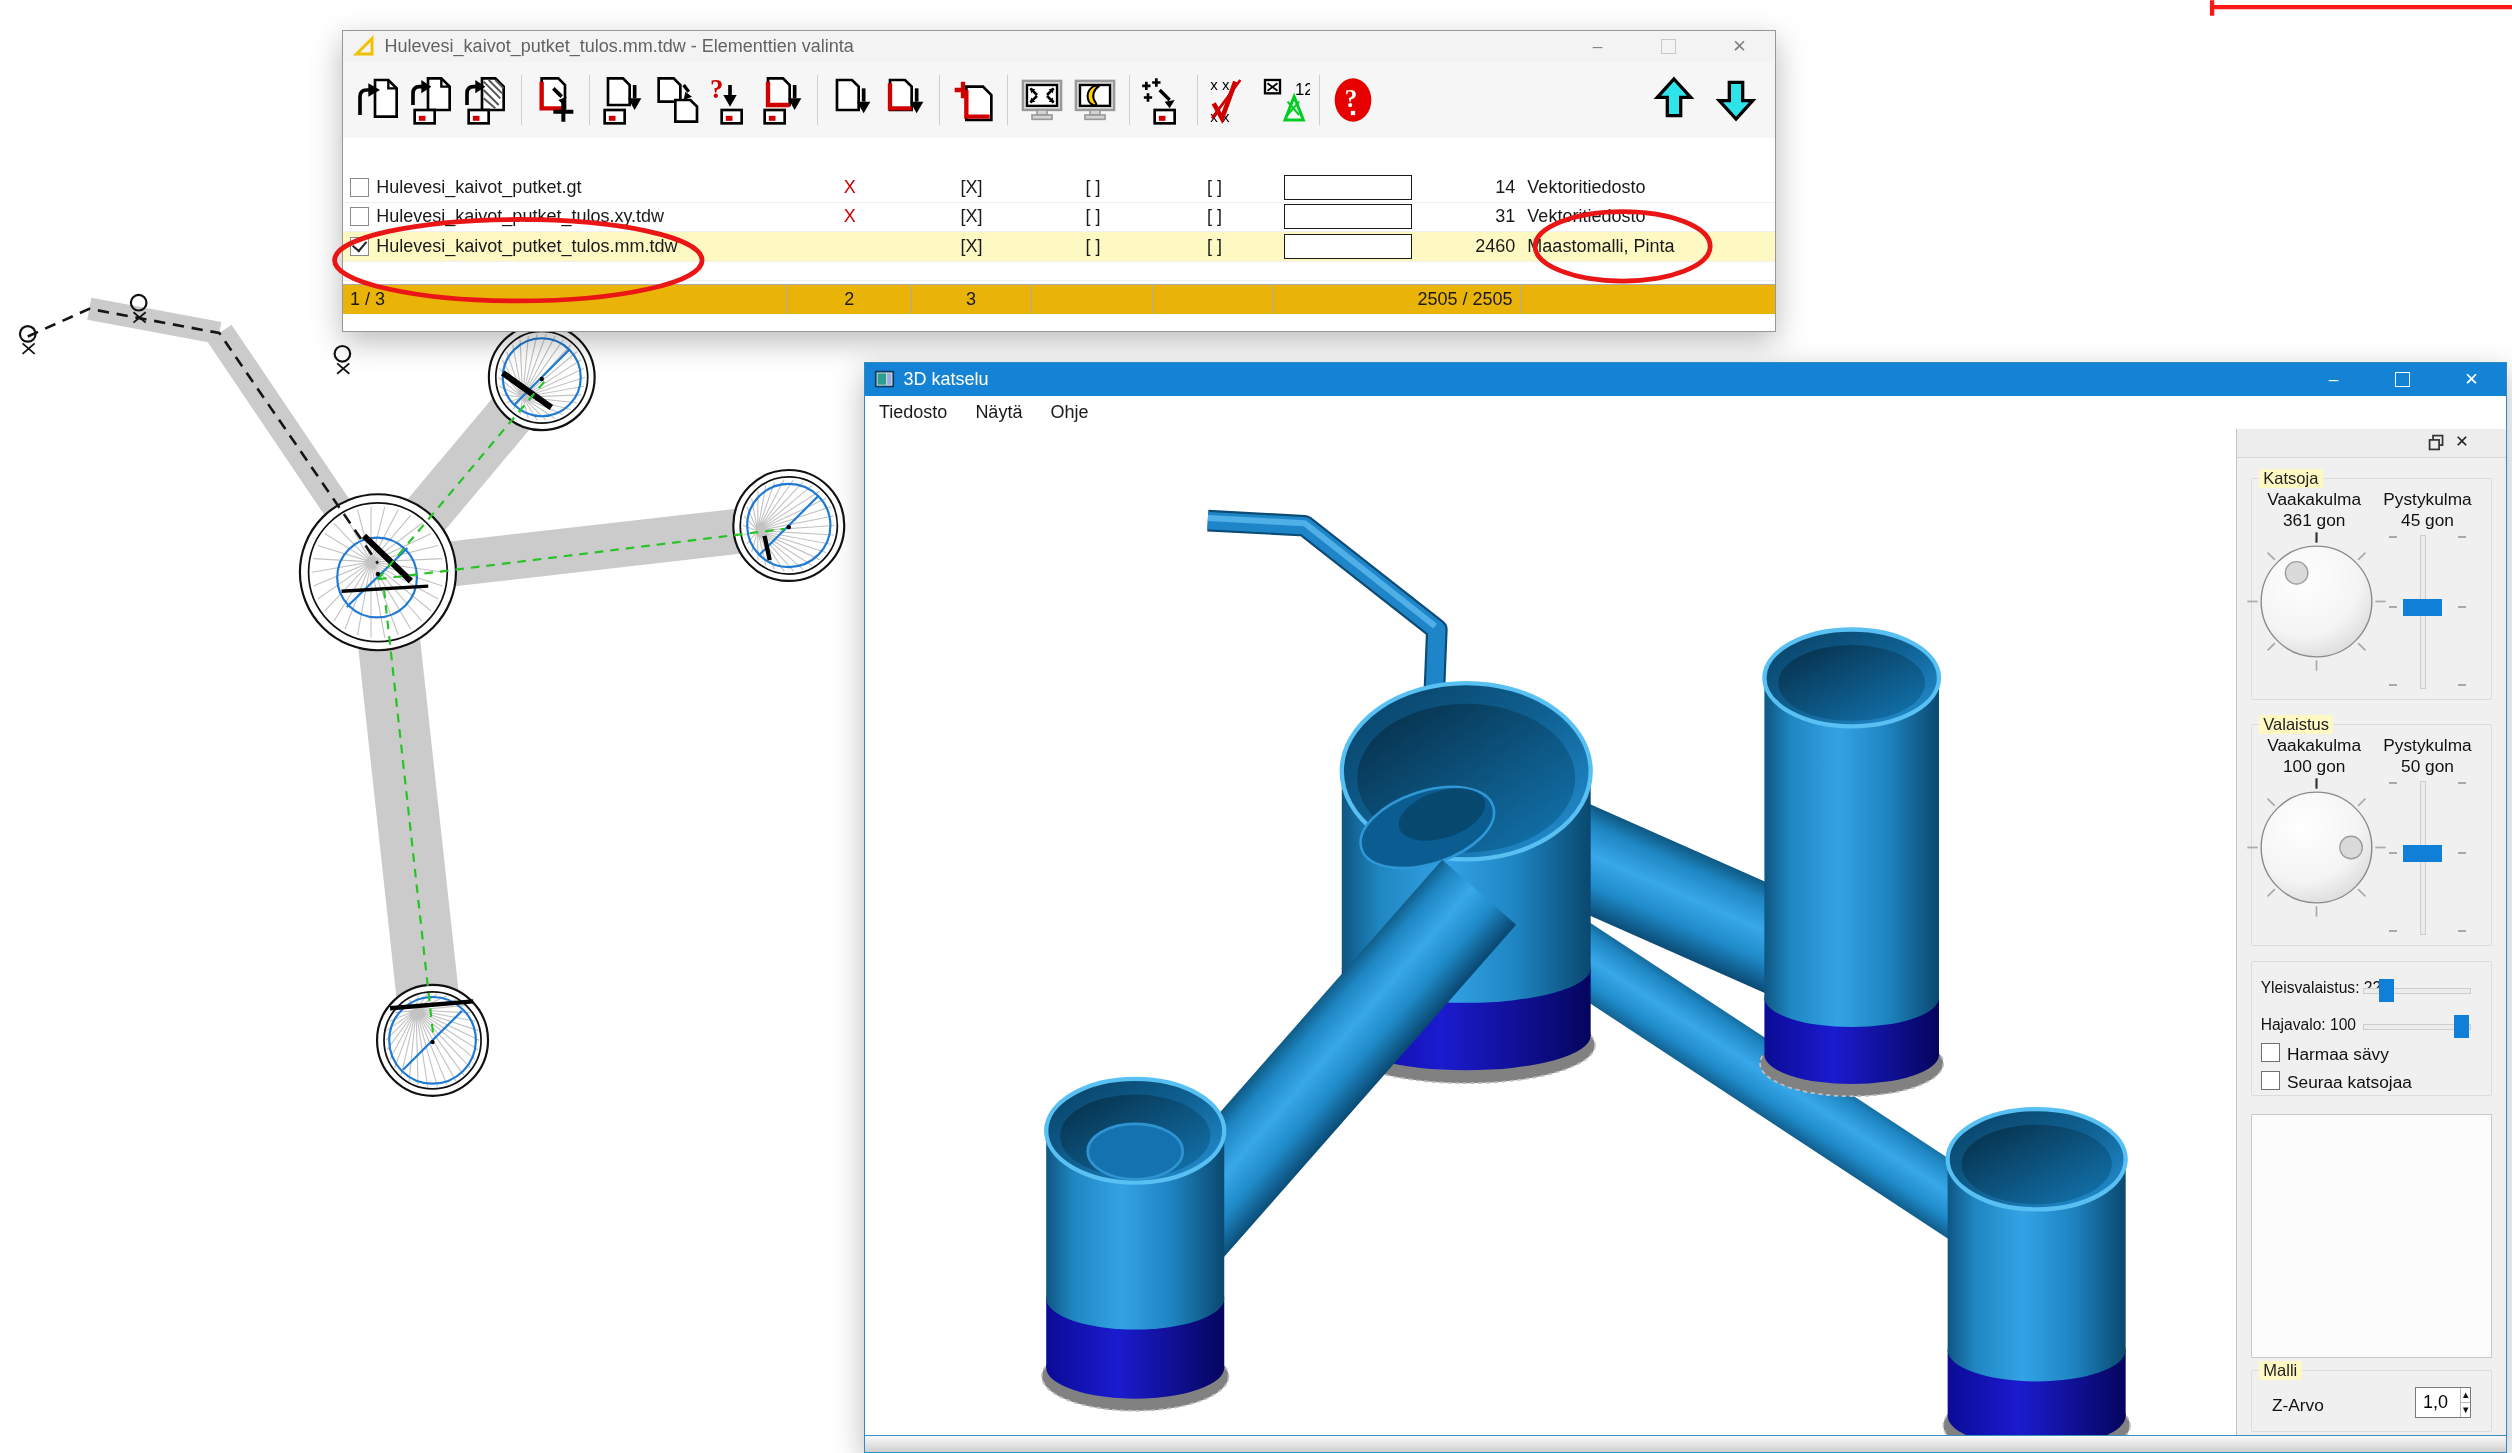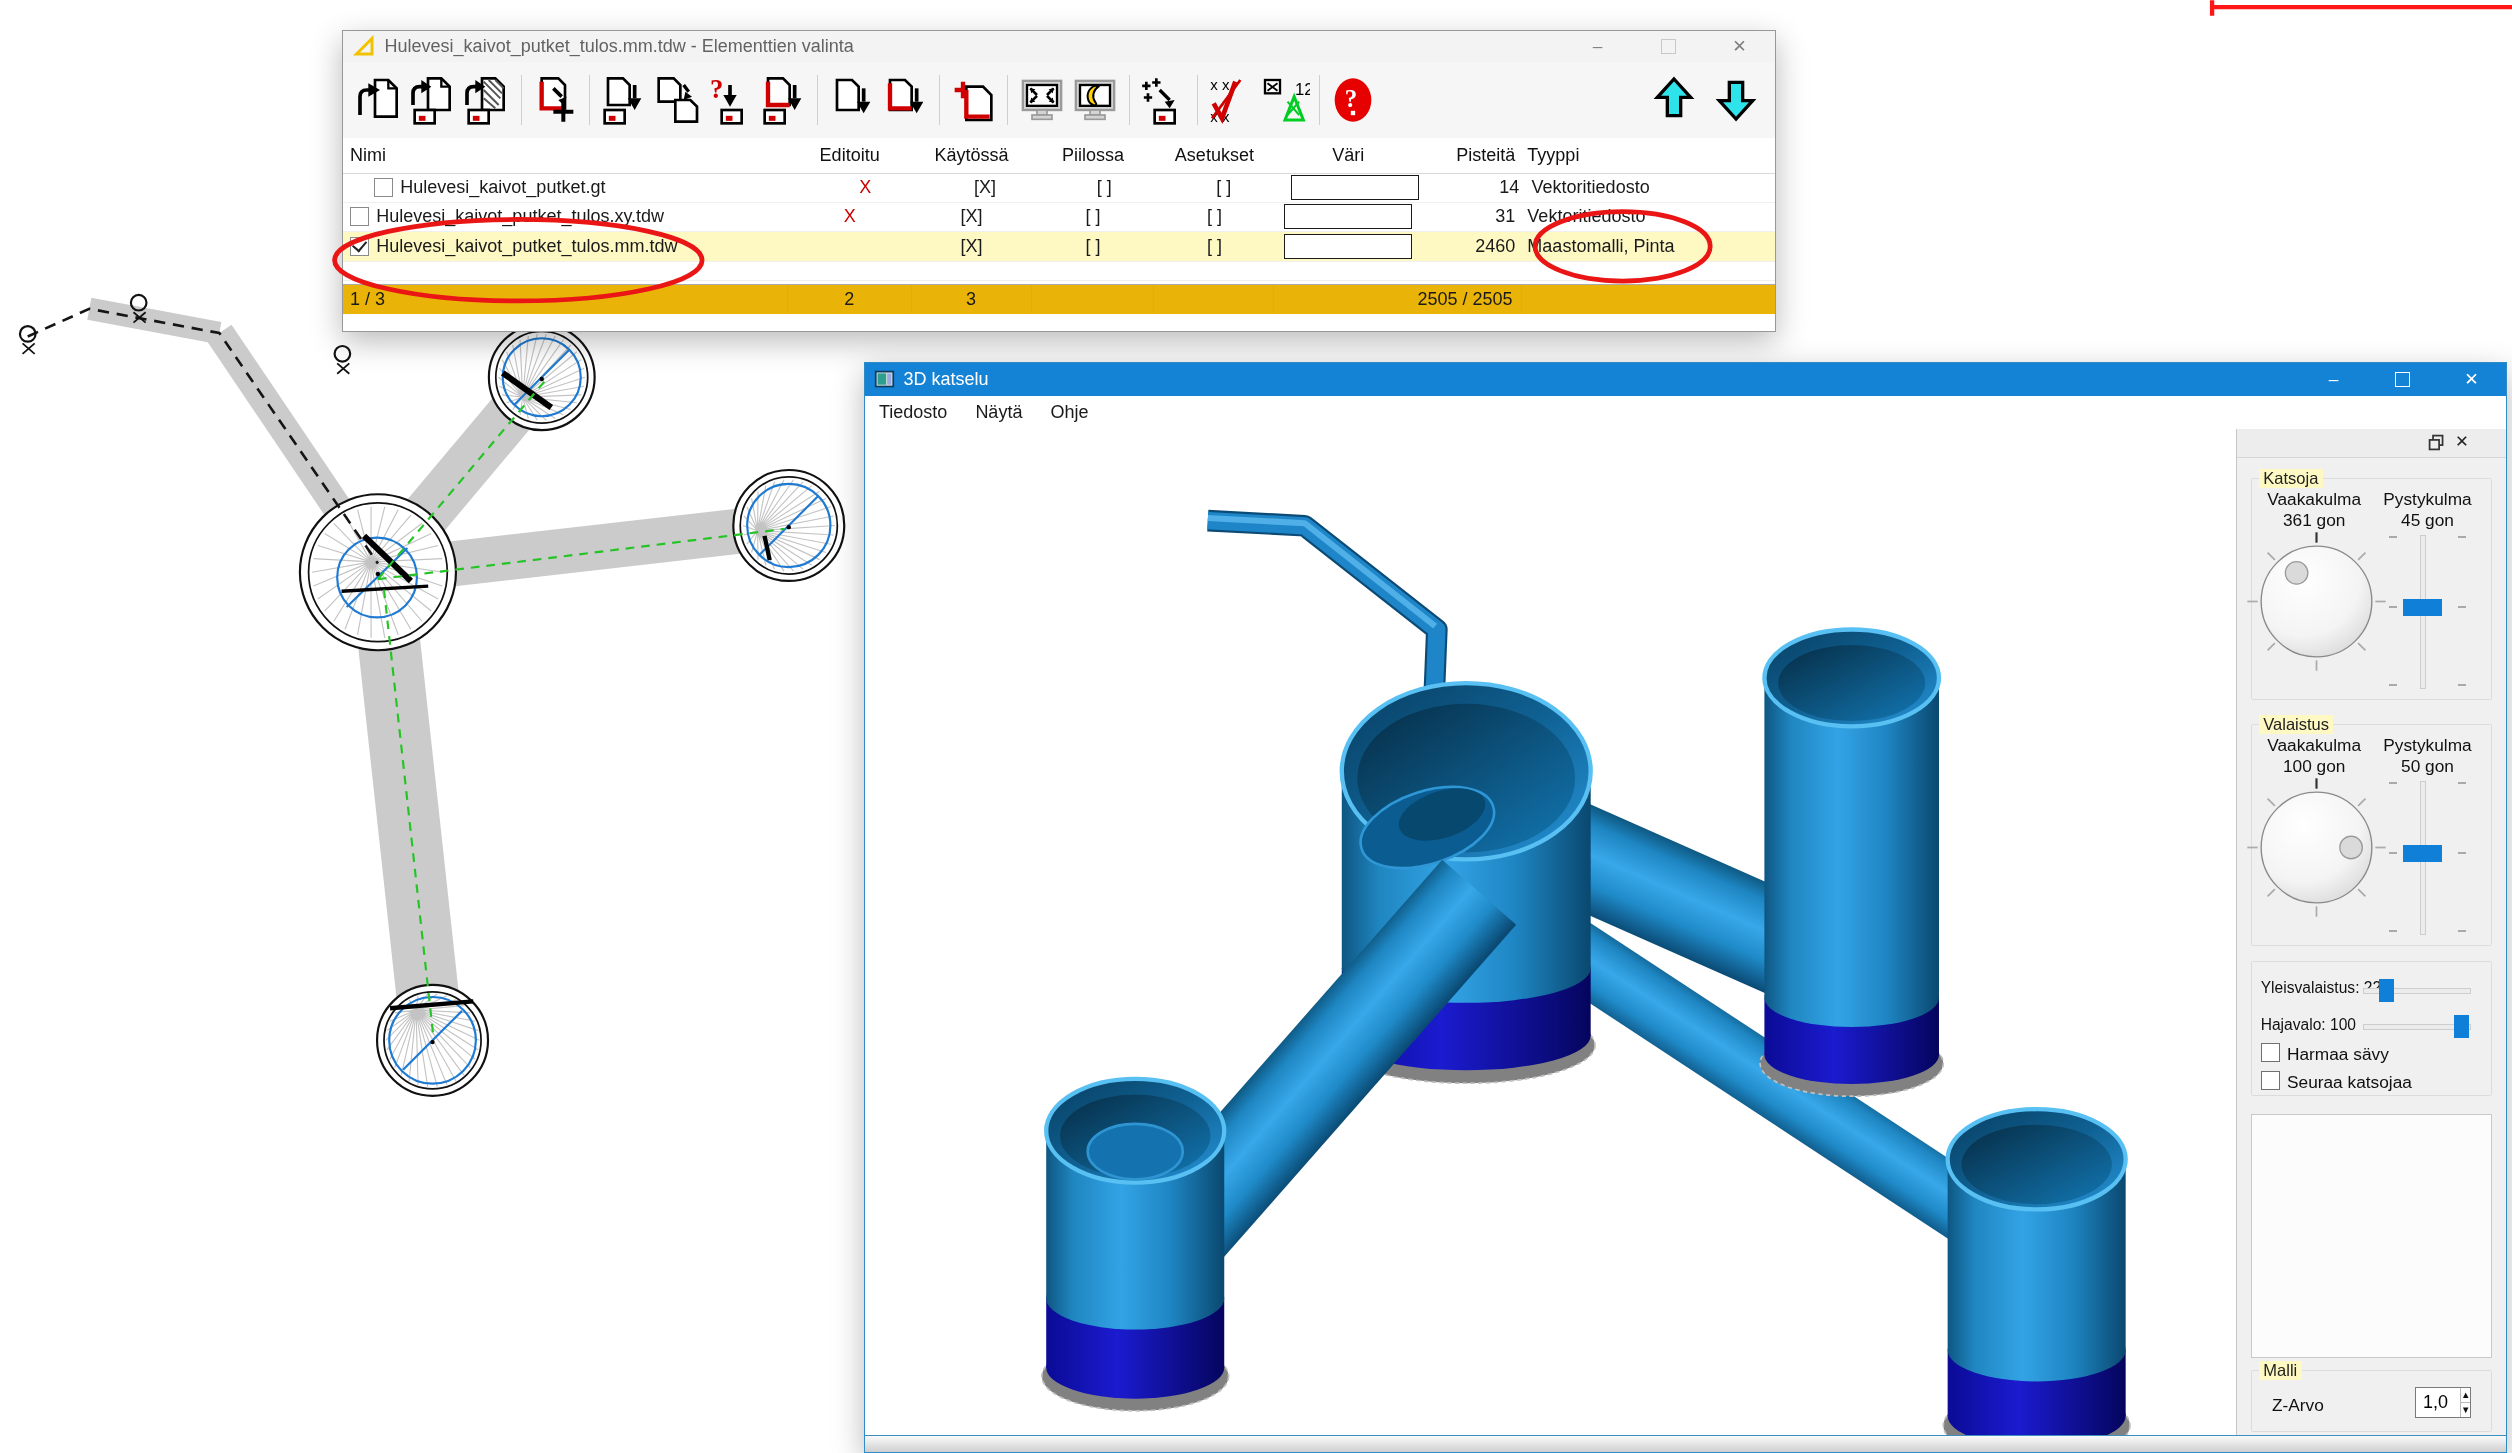--- a/index.html
+++ b/index.html
@@ -29,21 +29,21 @@
   .thead{top:0;height:35px;border-bottom:0.9px solid #d9d9d9;color:#111;}
   .cell{box-sizing:border-box;height:100%;display:flex;align-items:center;overflow:hidden;white-space:nowrap;}
   .c-nimi{width:445px;padding-left:7px;}
   .c-edit{width:124px;justify-content:center;}
   .c-kayt{width:120px;justify-content:center;}
   .c-piil{width:123px;justify-content:center;}
   .c-aset{width:120px;justify-content:center;}
   .c-vari{width:148px;justify-content:center;}
   .c-pist{width:100px;justify-content:flex-end;padding-right:7px;}
   .c-tyyp{width:253px;padding-left:5.2px;}
-  .r1{top:35px;padding-left:24px;} .r2{top:64px;} .r3{top:94px;background:#fef9c3;justify-content:space-between;}
+  .r1{top:35px;} .r2{top:64px;} .r3{top:94px;background:#fef9c3;justify-content:space-between;}
   .empty1{top:123px;border-bottom:0.9px solid #f0f0f0;height:19px;}
   .empty2{top:142px;height:19px;}
   .datarow{border-bottom:0.9px solid #f0f0f0;}
   .chk{width:17.3px;height:17.3px;border:1.3px solid #8a8a8a;background:#fff;margin-right:7px;flex:0 0 auto;position:relative;}
   .chk.checked::after{content:"";position:absolute;left:3.5px;top:0.9px;width:7px;height:11.3px;border:solid #222;border-width:0 2.2px 2.2px 0;transform:rotate(40deg);}
   .redx{color:#cc0000;}
   .swatch{width:126px;height:23.4px;border:1.3px solid #1a1a1a;background:#fff;}
   .statusrow{top:146px;background:#eab308;border-top:0.9px solid #ababab;font-size:18px;}
   .statusrow .cell{border-right:0.9px solid #ababab;}
   .s-merge{width:248px;justify-content:flex-end;padding-right:8.7px;}
@@ -303,30 +303,20 @@
       <svg class="tb-ic" viewBox="0 0 30 30">
         <path d="M15 3l10 11h-6v11h-8V14H5z" fill="#2fe3ea" stroke="#000" stroke-width="2"></path>
       </svg>
       <svg class="tb-ic" viewBox="0 0 30 30">
         <path d="M15 27L5 16h6V5h8v11h6z" fill="#2fe3ea" stroke="#000" stroke-width="2"></path>
       </svg>
     </div>
   </div>
 
   <div id="elem-table">
-    <div class="trow thead">
-      <div class="cell c-nimi">Nimi</div>
-      <div class="cell c-edit">Editoitu</div>
-      <div class="cell c-kayt">Käytössä</div>
-      <div class="cell c-piil">Piilossa</div>
-      <div class="cell c-aset">Asetukset</div>
-      <div class="cell c-vari">Väri</div>
-      <div class="cell c-pist">Pisteitä</div>
-      <div class="cell c-tyyp">Tyyppi</div>
-    </div>
     <div class="trow r1 datarow">
       <div class="cell c-nimi">
             <span class="chk"></span>
             <span>Hulevesi_kaivot_putket.gt</span>
           </div>
       <div class="cell c-edit redx">X</div>
       <div class="cell c-kayt">[X]</div>
       <div class="cell c-piil">[ ]</div>
       <div class="cell c-aset">[ ]</div>
       <div class="cell c-vari">

